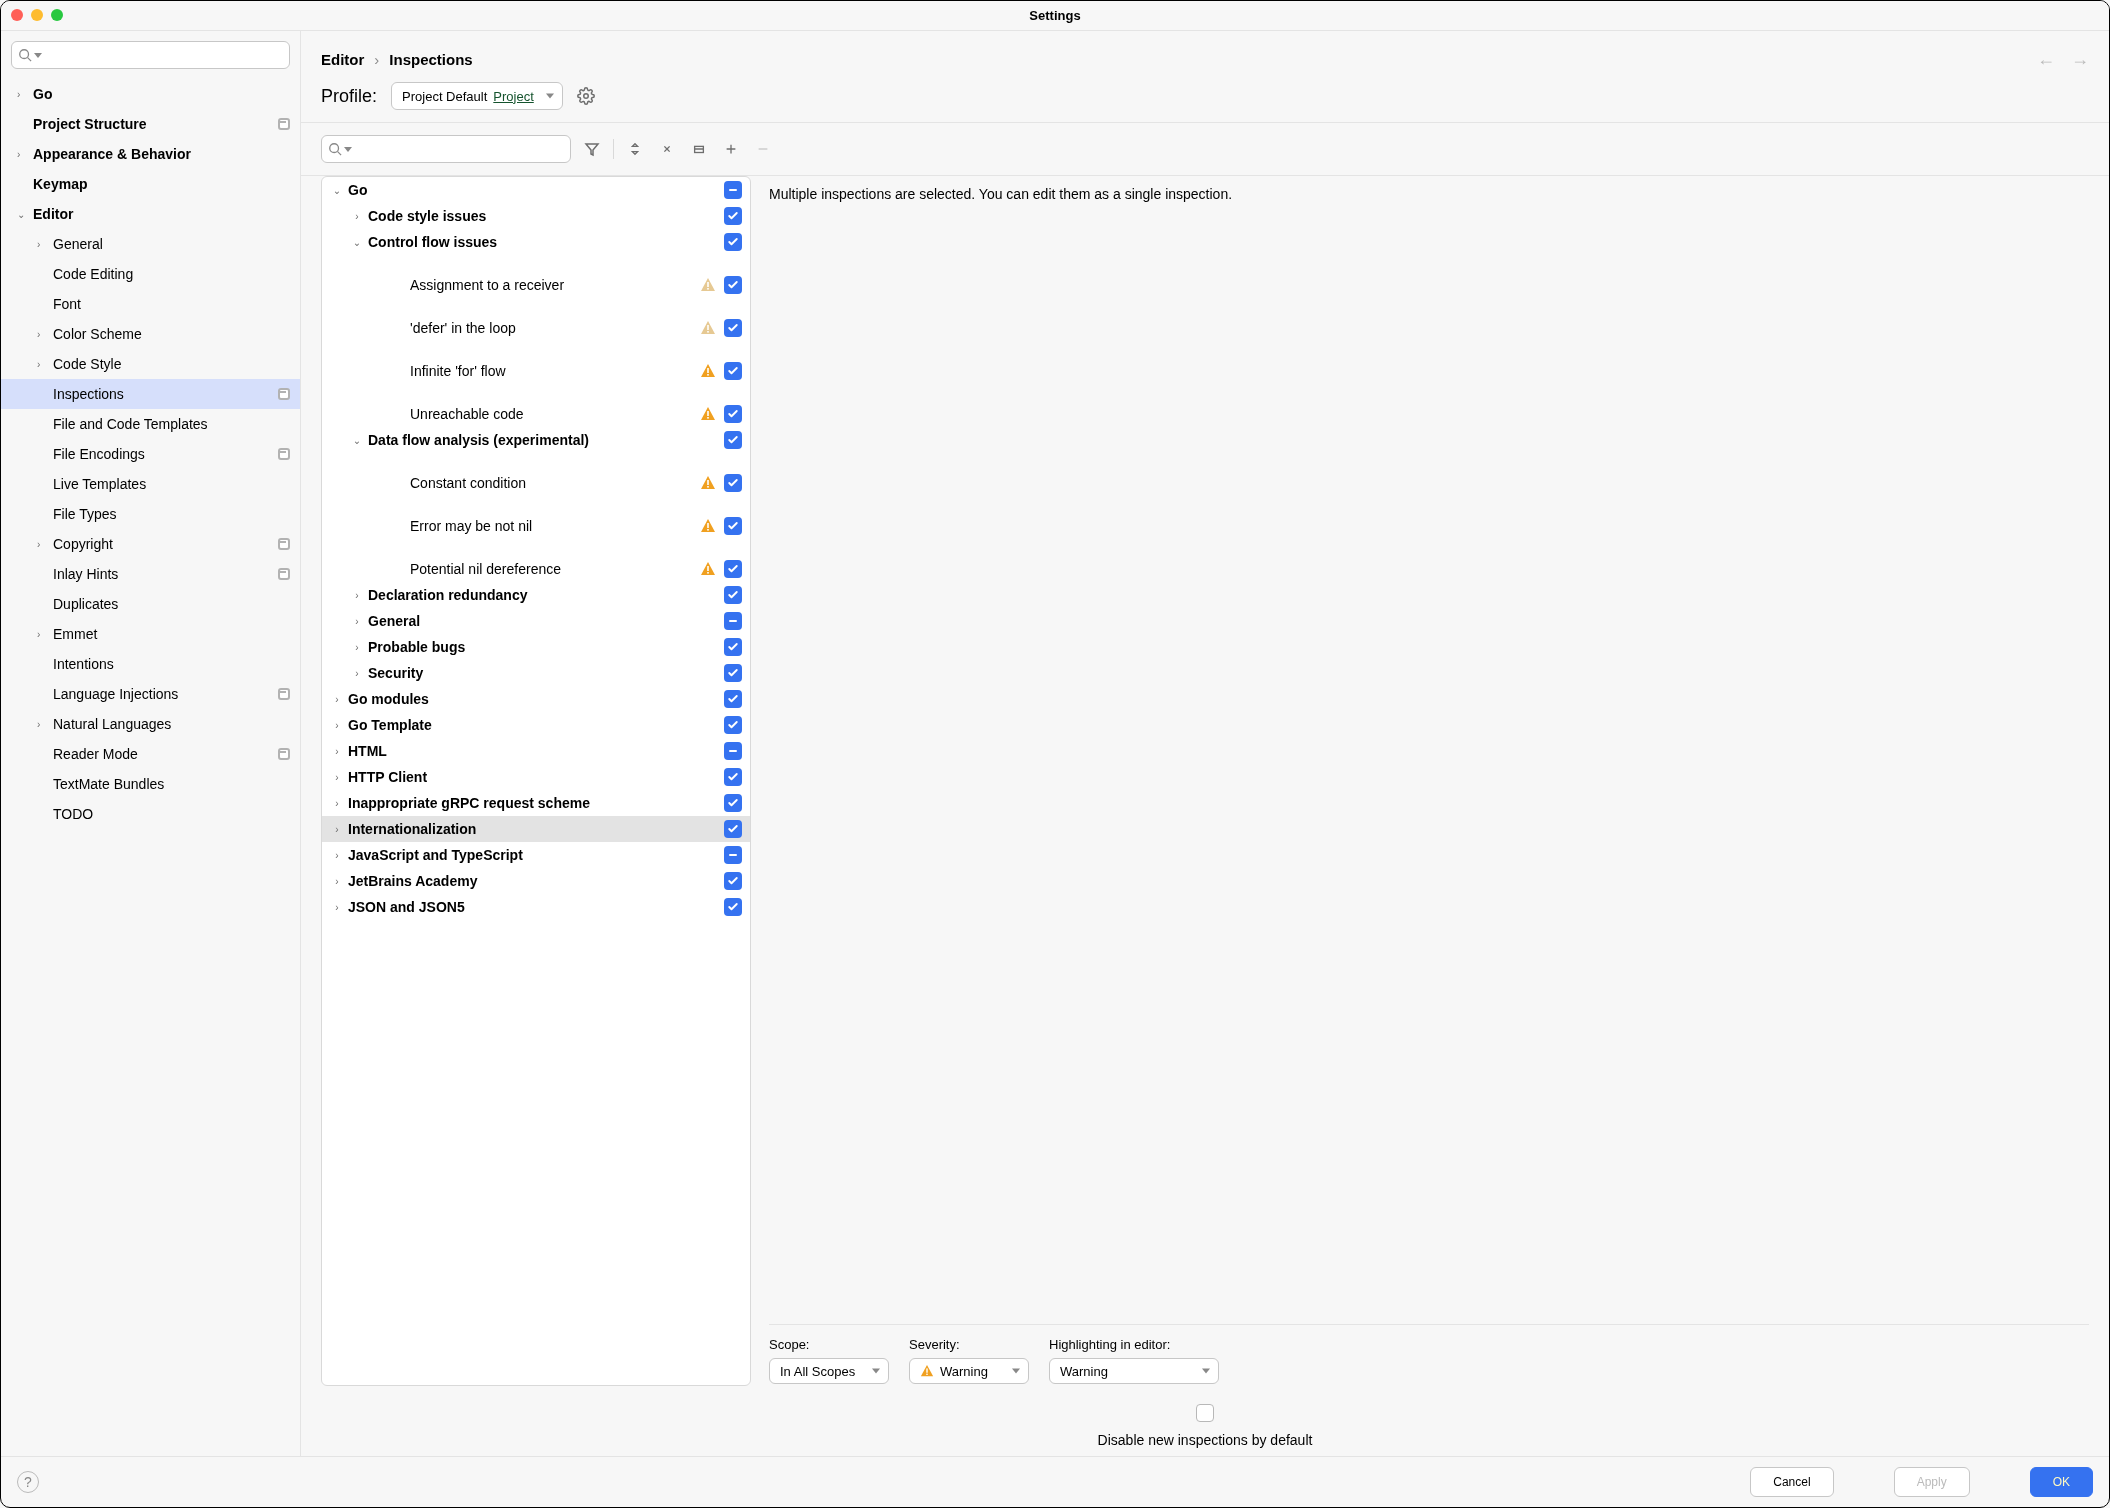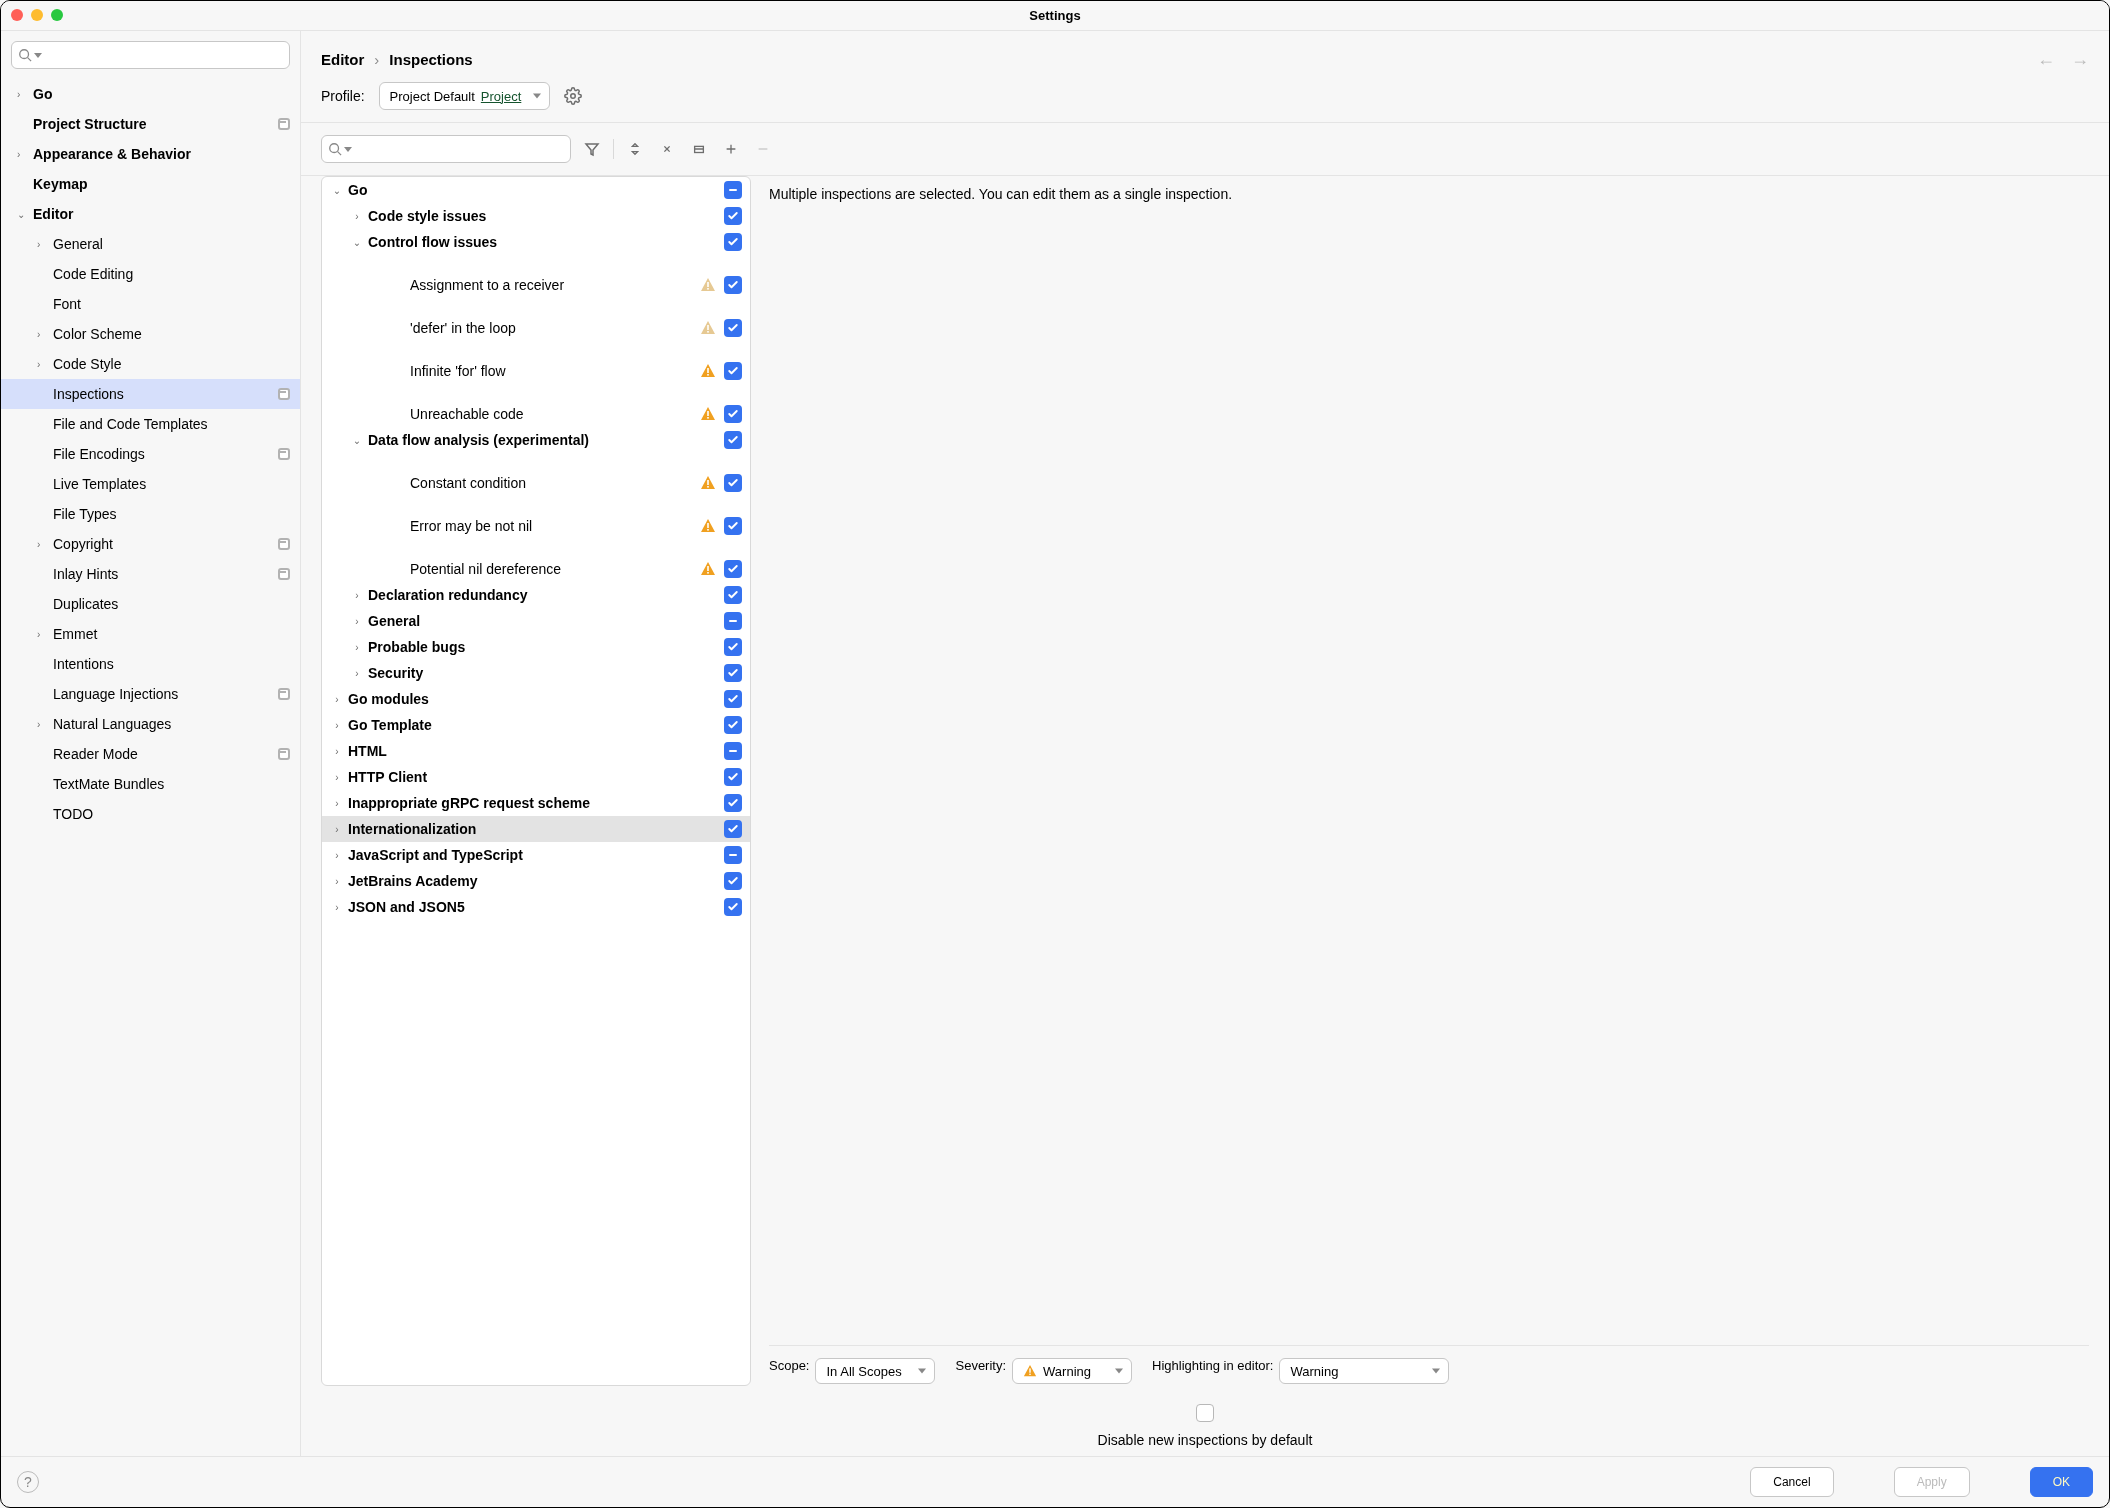--- a/index.html
+++ b/index.html
@@ -138,21 +138,21 @@
   .nav-arrows { display: flex; gap: 16px; color: #bbb; }
   .nav-arrows span { font-size: 18px; }
 
   .profile-row {
     padding: 0 20px 12px 20px;
     display: flex;
     align-items: center;
     gap: 14px;
     border-bottom: 1px solid #e4e4e4;
   }
-  .profile-row .plabel { font-size: 14px; }
+  .profile-row .plabel { font-size: 18px; }
   .profile-select {
     border: 1px solid #c7c7c7;
     border-radius: 6px;
     background: #fff;
     height: 28px;
     padding: 0 28px 0 10px;
     display: flex;
     align-items: center;
     gap: 6px;
     position: relative;
@@ -250,21 +250,21 @@
     line-height: 1.5;
     flex: 1;
     border-bottom: 1px solid #e4e4e4;
   }
   .options-row {
     padding-top: 12px;
     padding-bottom: 12px;
     display: flex;
     gap: 20px;
   }
-  .opt-col { display: flex; flex-direction: row; gap: 6px; }
+  .opt-col { display: flex; flex-direction: column; gap: 6px; }
   .opt-col .olabel { font-size: 13px; }
   .opt-select {
     border: 1px solid #c7c7c7;
     border-radius: 6px;
     background: #fff;
     height: 26px;
     padding: 0 26px 0 10px;
     display: flex;
     align-items: center;
     gap: 6px;

